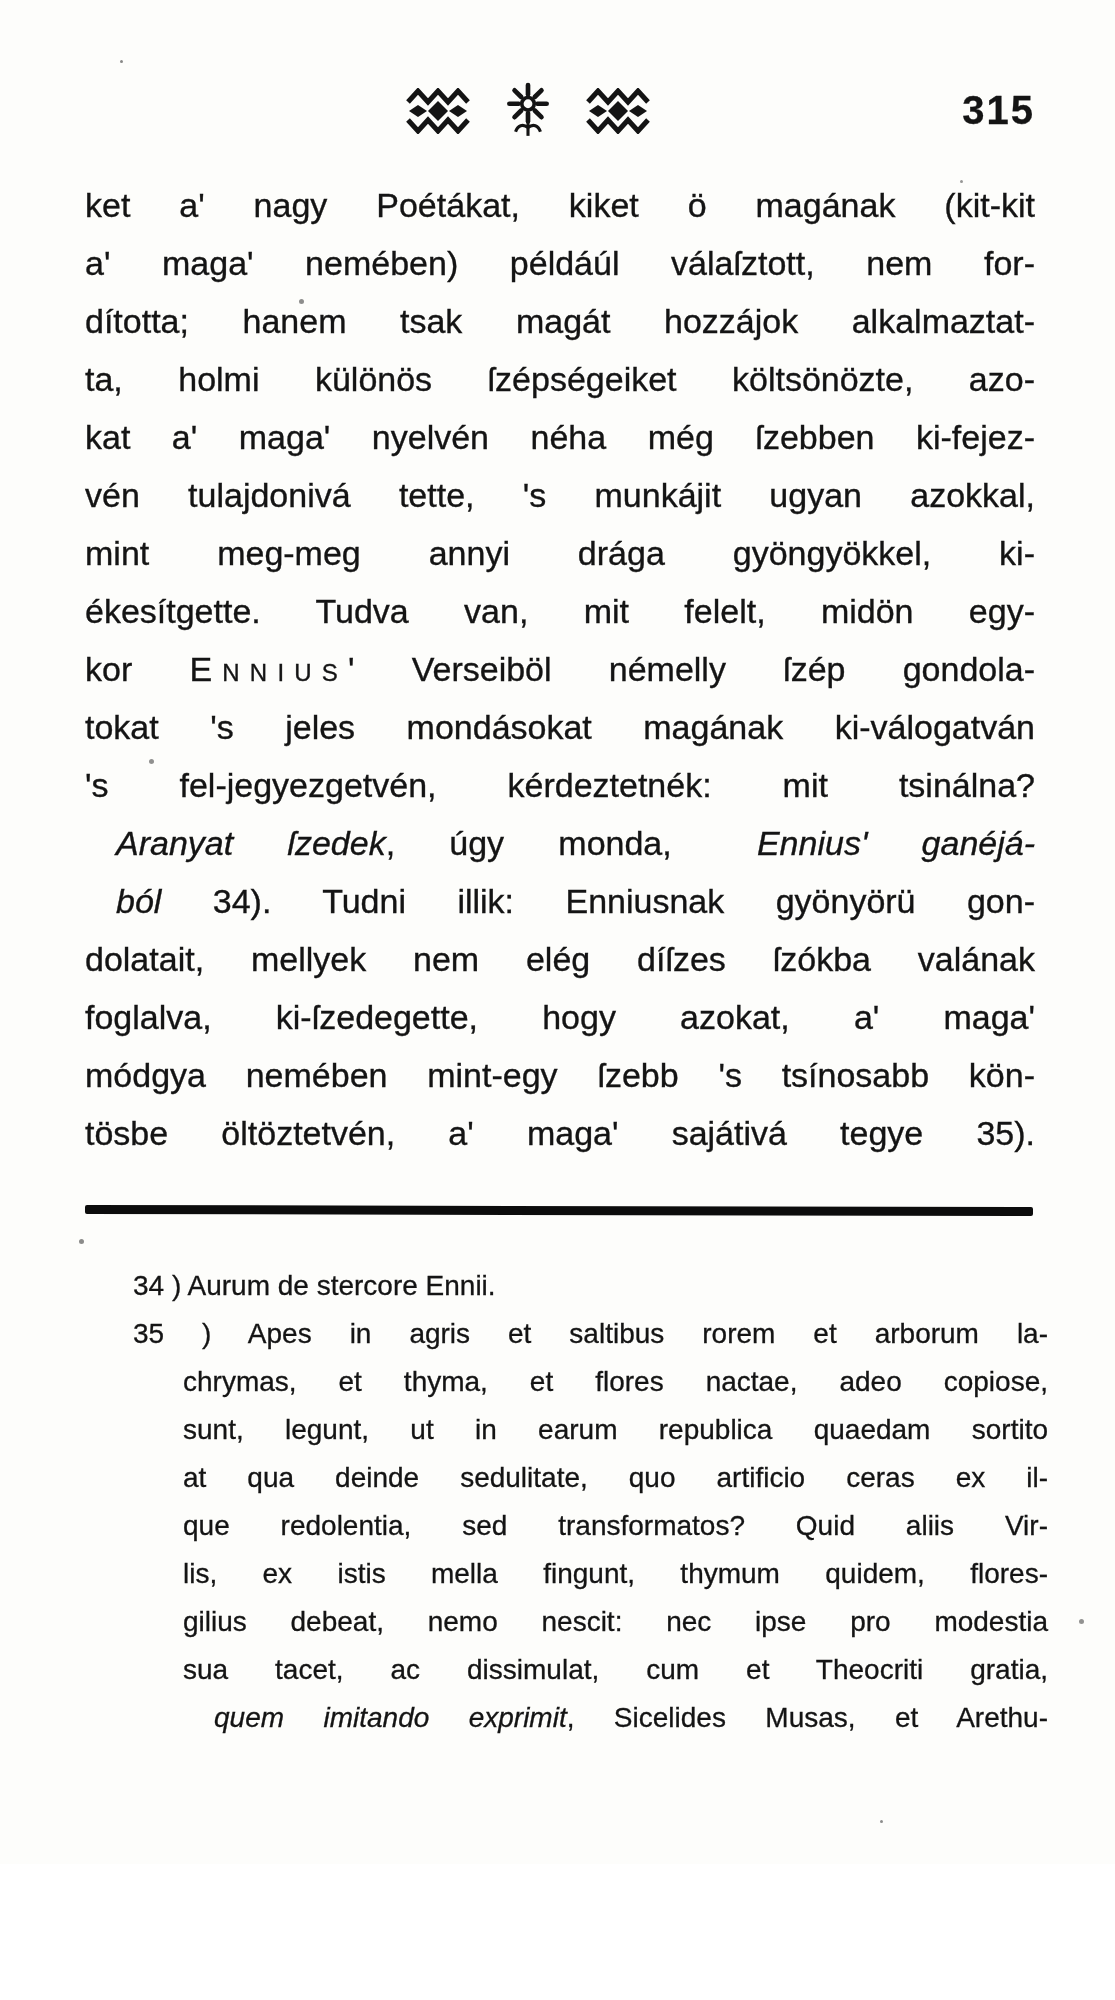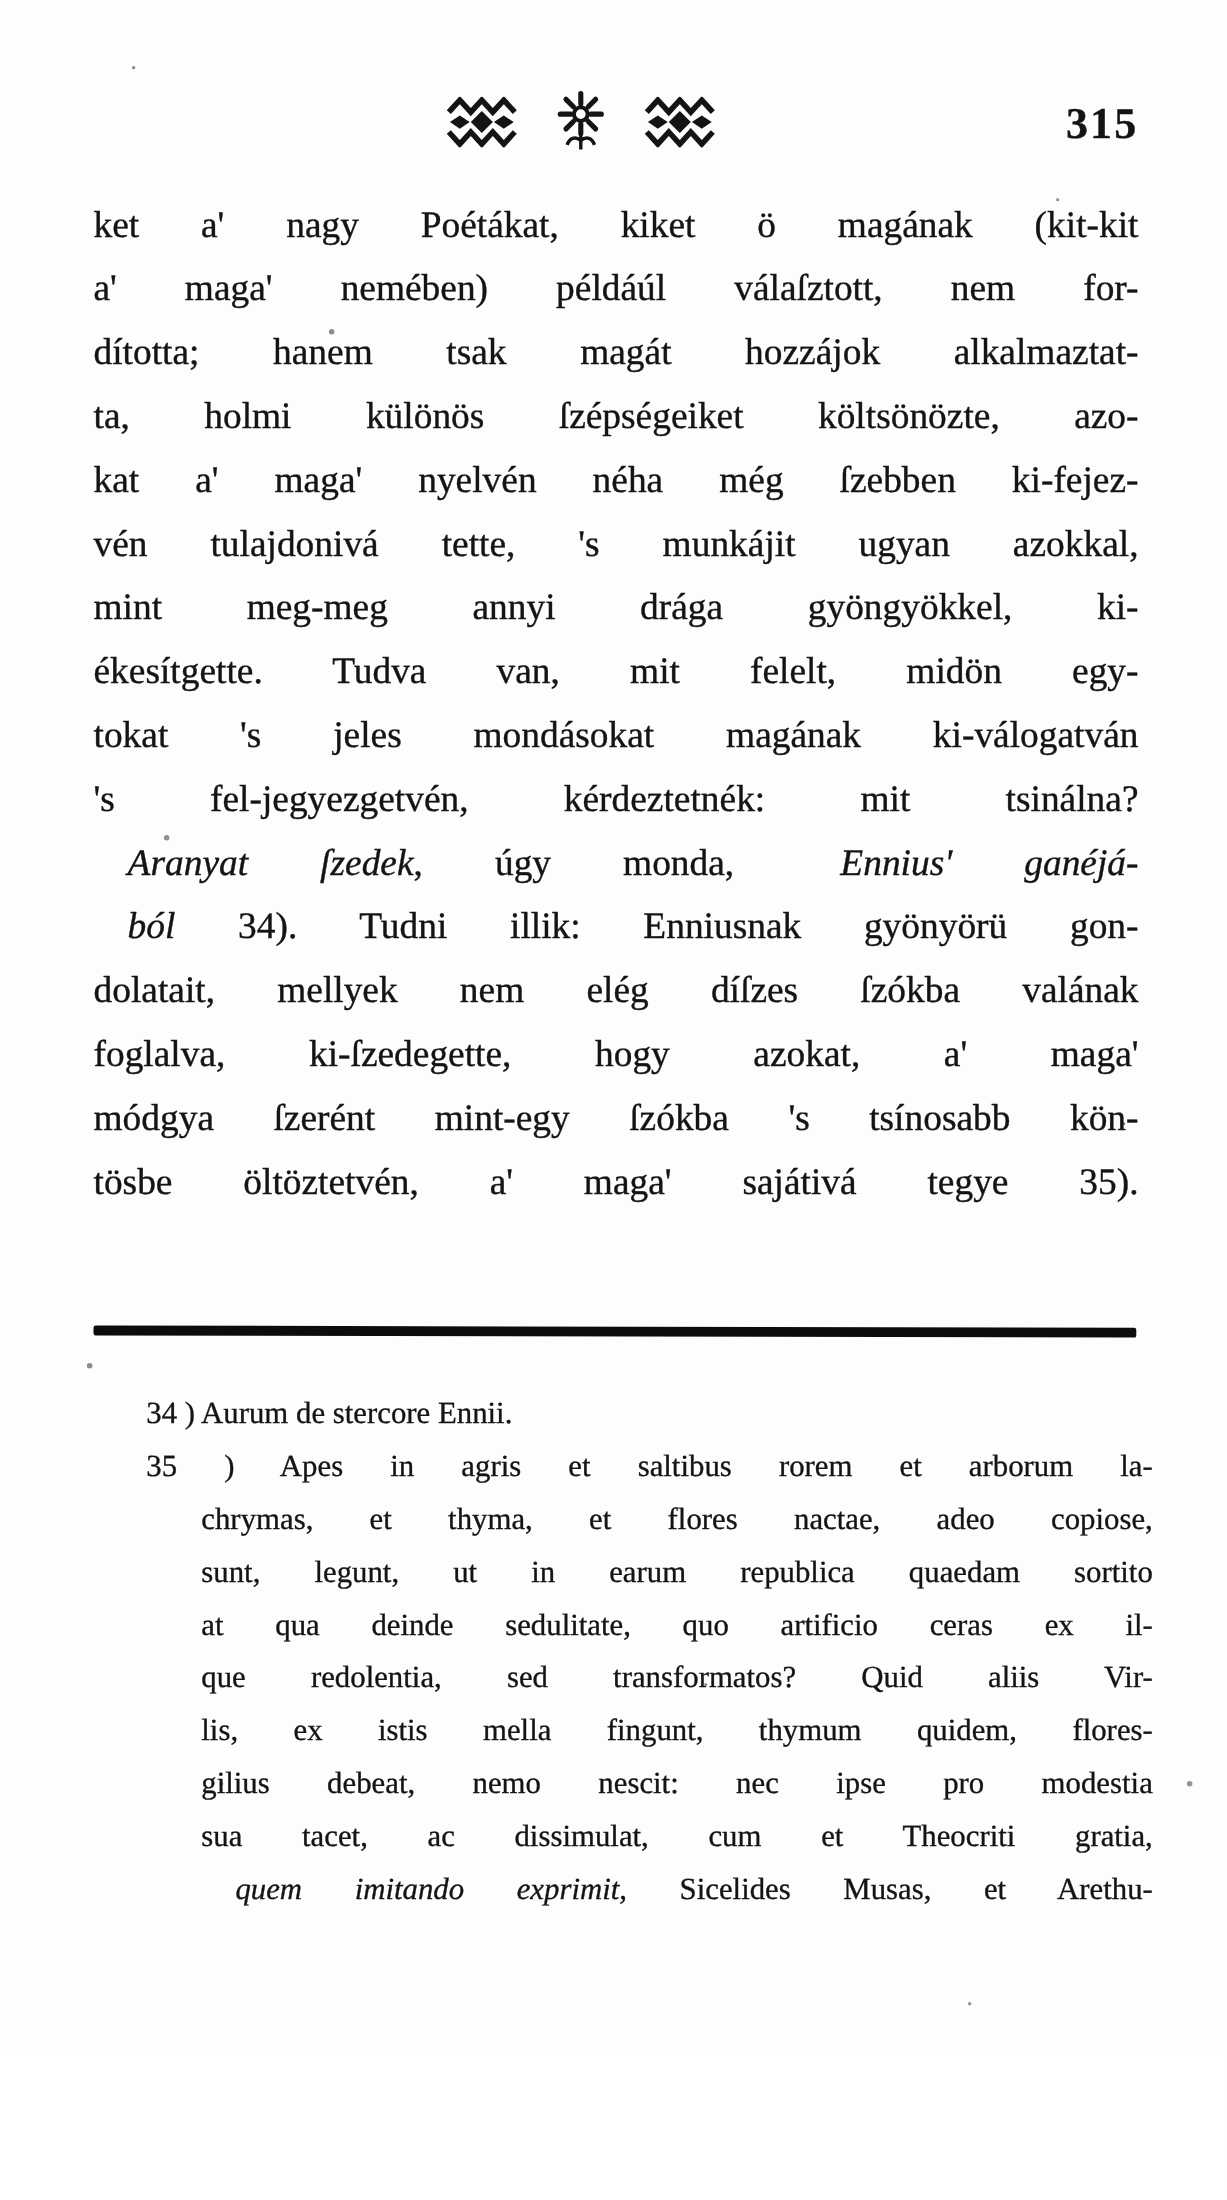--- a/index.html
+++ b/index.html
@@ -1,21 +1,21 @@
 <!DOCTYPE html>
 <html><head>
 <meta charset="utf-8">
 <style>
   html,body{margin:0;padding:0;background:#ffffff;}
   .page{
     position:relative;
     width:1115px;height:1864px;
     background:#fdfdfb;
     overflow:hidden;
-    font-family:Liberation Serif, serif;
+    font-family:Liberation Sans, sans-serif;
     color:#141414;
   }
   
   .ornament-row{
     position:absolute;top:82px;left:85px;width:950px;
     display:flex;justify-content:center;align-items:center;gap:30px;
     transform:translateX(-32px);
   }
   .ornament-row svg{display:block;}
   .page-number{
@@ -120,27 +120,28 @@
 
   <div class="main-text" id="main-lines">
       <div class="line"><span class="seg-roman">ket a' nagy Poétákat, kiket ö magának (kit-kit</span></div>
       <div class="line"><span class="seg-roman">a' maga' nemében) példáúl válaſztott, nem for-</span></div>
       <div class="line"><span class="seg-roman">dította; hanem tsak magát hozzájok alkalmaztat-</span></div>
       <div class="line"><span class="seg-roman">ta, holmi különös ſzépségeiket költsönözte, azo-</span></div>
       <div class="line"><span class="seg-roman">kat a' maga' nyelvén néha még ſzebben ki-fejez-</span></div>
       <div class="line"><span class="seg-roman">vén tulajdonivá tette, 's munkájit ugyan azokkal,</span></div>
       <div class="line"><span class="seg-roman">mint meg-meg annyi drága gyöngyökkel, ki-</span></div>
       <div class="line"><span class="seg-roman">ékesítgette. Tudva van, mit felelt, midön egy-</span></div>
+      <div class="line"><span class="seg-roman">kor </span><span class="seg-smallcaps">Ennius</span><span class="seg-roman">' Verseiböl némelly ſzép gondola-</span></div>
       <div class="line"><span class="seg-roman">tokat 's jeles mondásokat magának ki-válogatván</span></div>
       <div class="line"><span class="seg-roman">'s fel-jegyezgetvén, kérdeztetnék: mit tsinálna?</span></div>
       <div class="line"><span class="seg-italic">Aranyat ſzedek</span><span class="seg-roman">, úgy monda, </span><span class="seg-italic">Ennius' ganéjá-</span></div>
       <div class="line"><span class="seg-italic">ból</span><span class="seg-roman"> 34). Tudni illik: Enniusnak gyönyörü gon-</span></div>
       <div class="line"><span class="seg-roman">dolatait, mellyek nem elég díſzes ſzókba valának</span></div>
       <div class="line"><span class="seg-roman">foglalva, ki-ſzedegette, hogy azokat, a' maga'</span></div>
-      <div class="line"><span class="seg-roman">módgya ſzerént mint-egy ſzókba 's tsínosabb kön-</span></div>
+      <div class="line"><span class="seg-roman">módgya nemében mint-egy ſzebb 's tsínosabb kön-</span></div>
       <div class="line"><span class="seg-roman">tösbe öltöztetvén, a' maga' sajátivá tegye 35).</span></div>
     </div>
 
   <div class="footnote-rule"></div>
 
   <div class="footnotes" id="footnote-lines">
       <div class="line no-just label-indent"><span class="seg-roman">34 ) Aurum de stercore Ennii.</span></div>
       <div class="line label-indent"><span class="seg-roman">35 ) Apes in agris et saltibus rorem et arborum la-</span></div>
       <div class="line indent"><span class="seg-roman">chrymas, et thyma, et flores nactae, adeo copiose,</span></div>
       <div class="line indent"><span class="seg-roman">sunt, legunt, ut in earum republica quaedam sortito</span></div>

